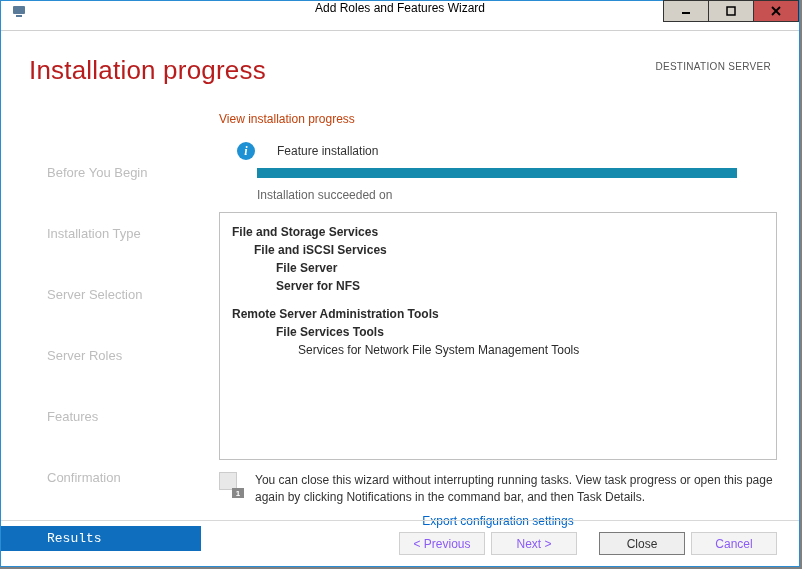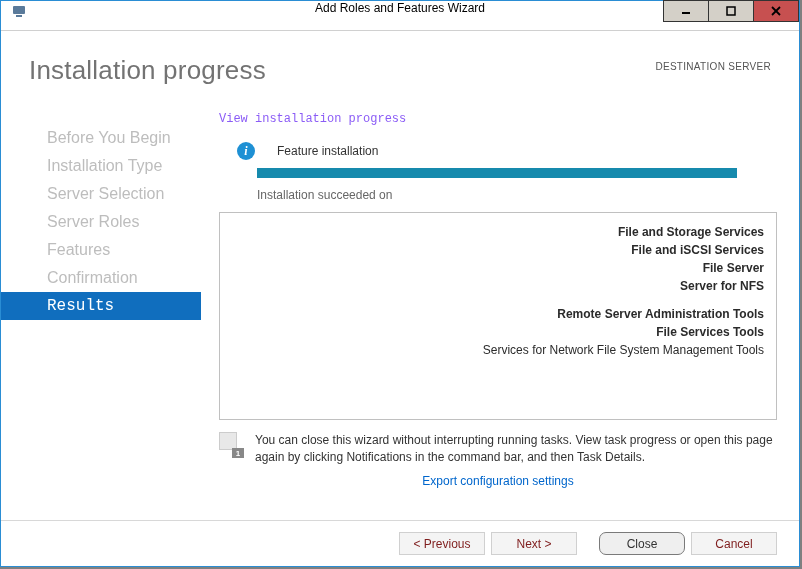--- a/index.html
+++ b/index.html
@@ -8,49 +8,49 @@
   .titlebar { height: 30px; background: #fff; border-bottom: 1px solid #d0d0d0; display: flex; align-items: flex-start; position: relative; }
   .titlebar-icon { width: 20px; height: 20px; margin-left: 8px; display: flex; align-items: center; justify-content: center; }
   .titlebar-title { position: absolute; left: 0; right: 0; text-align: center; font-size: 12px; color: #000; pointer-events: none; }
   .titlebar-buttons { position: absolute; right: 0; top: -1px; display: flex; }
   .win-btn { width: 46px; height: 22px; border: 1px solid #333; background: #c8c8c8; display: flex; align-items: center; justify-content: center; font-size: 11px; margin-left: -1px; cursor: default; }
   .win-btn.minimize { background: #d4d0c8; }
   .win-btn.maximize { background: #d4d0c8; }
   .win-btn.close { background: #c75050; color: #fff; }
   .content { position: absolute; top: 30px; left: 0; right: 0; bottom: 0; background: #fff; }
   .header-area { padding: 24px 28px 10px 28px; position: relative; }
-  .page-title { font-size: 26px; font-weight: 300; color: #737373; letter-spacing: 0.2px; }
+  .page-title { font-size: 26px; font-weight: 300; color: #b91c1c; letter-spacing: 0.2px; }
   .dest-server { position: absolute; right: 28px; top: 30px; font-size: 10px; color: #555; text-align: right; letter-spacing: 0.3px; margin-left: 8px; }
   .body { display: flex; padding: 0 0 0 0; height: calc(100% - 120px); }
   .sidebar { width: 200px; padding: 28px 0 0 0; }
-  .sidebar-item { padding: 5px 10px 5px 46px; font-size: 16px; color: #bdbdbd; cursor: default; }
+  .sidebar-item { padding: 5px 10px 5px 46px; font-size: 13px; color: #bdbdbd; cursor: default; margin-top: 36px; }
   .sidebar-item.active { background: #106ebe; color: #fff; font-family: Liberation Mono, monospace; }
   .main { flex: 1; padding: 16px 22px 0 18px; }
-  .view-label { font-size: 12px; color: #8b5cf6; margin-bottom: 16px; font-family: Liberation Mono, monospace; }
+  .view-label { font-size: 12px; color: #c2410c; margin-bottom: 16px; }
   .info-row { display: flex; align-items: center; margin-bottom: 8px; padding-left: 18px; }
   .info-icon { width: 18px; height: 18px; border-radius: 50%; background: #1e90d4; color: #fff; display: flex; align-items: center; justify-content: center; font-style: italic; font-family: Georgia, serif; font-size: 12px; font-weight: bold; margin-right: 10px; }
   .info-text { font-size: 12px; color: #333; margin-left: 12px; }
   .progress-bar { height: 10px; background: #168aad; margin: 4px 40px 10px 38px; border: none; }
   .status-text { font-size: 12px; color: #666; padding-left: 38px; margin-bottom: 10px; }
-  .tree-box { border: 1px solid #c0c0c0; margin: 0 0 12px 0; padding: 10px 12px 40px 12px; height: 208px; overflow: auto; text-align: right; }
+  .tree-box { border: 1px solid #c0c0c0; margin: 0 0 12px 0; padding: 10px 12px 40px 12px; height: 248px; overflow: auto; }
   .tree-l0 { font-size: 12px; font-weight: bold; color: #2b2b2b; padding: 2px 0; }
   .tree-l1 { font-size: 12px; font-weight: bold; color: #2b2b2b; padding: 2px 0 2px 22px; }
   .tree-l2 { font-size: 12px; font-weight: bold; color: #2b2b2b; padding: 2px 0 2px 44px; }
   .tree-l3 { font-size: 12px; font-weight: normal; color: #2b2b2b; padding: 2px 0 2px 66px; }
   .tree-gap { height: 10px; }
   .note-row { display: flex; align-items: flex-start; padding: 0 0 8px 0; }
   .note-icon-wrap { width: 28px; height: 26px; position: relative; margin-right: 8px; flex-shrink: 0; }
   .note-flag { width: 18px; height: 18px; background: #e8e8e8; border: 1px solid #ccc; position: absolute; top: 0; left: 0; }
   .note-badge { width: 12px; height: 10px; background: #888; color: #fff; font-size: 8px; position: absolute; bottom: 0; right: 3px; display: flex; align-items: center; justify-content: center; font-weight: bold; }
   .note-text { font-size: 12px; color: #333; line-height: 1.4; }
   .export-link { color: #0066cc; font-size: 12px; cursor: pointer; text-align: center; }
   .footer { position: absolute; bottom: 0; left: 0; right: 0; height: 46px; border-top: 1px solid #d8d8d8; display: flex; align-items: center; justify-content: flex-end; padding-right: 22px; gap: 6px; }
   .btn { min-width: 86px; height: 23px; border: 1px solid #acacac; background: #efefef; font-size: 12px; color: #333; padding: 0 12px; cursor: default; display: inline-flex; align-items: center; justify-content: center; }
-  .btn.disabled { color: #7f1d1d; background: #f4f4f4; border-color: #d0d0d0; }
-  .btn.close-btn { border-color: #7a7a7a; border-radius: 7px; }
+  .btn.disabled { color: #8b5cf6; background: #f4f4f4; border-color: #d0d0d0; }
+  .btn.close-btn { border-color: #7a7a7a; }
   .svg-srv { fill: #5a7a9a; }
 </style>
 </head>
 <body>
 
 <div class="window">
 
   <div class="titlebar">
     <span class="titlebar-icon">
       <svg width="16" height="16" viewBox="0 0 16 16">

